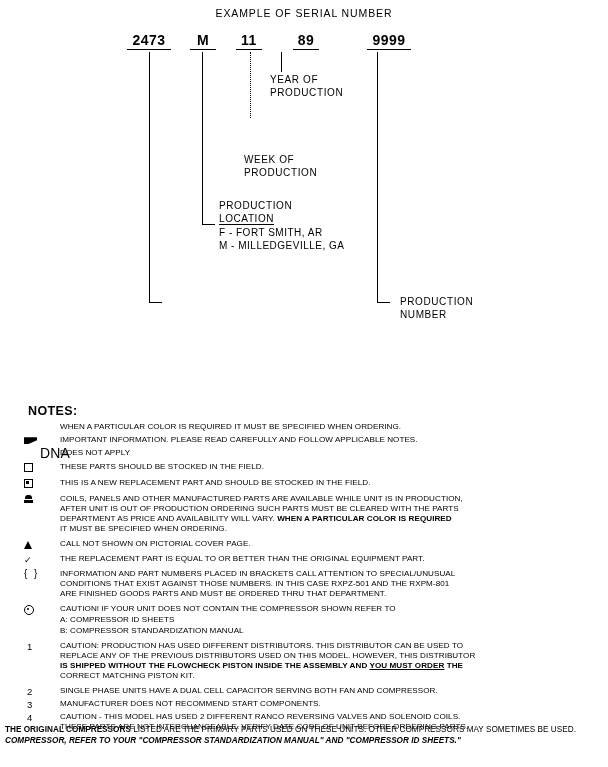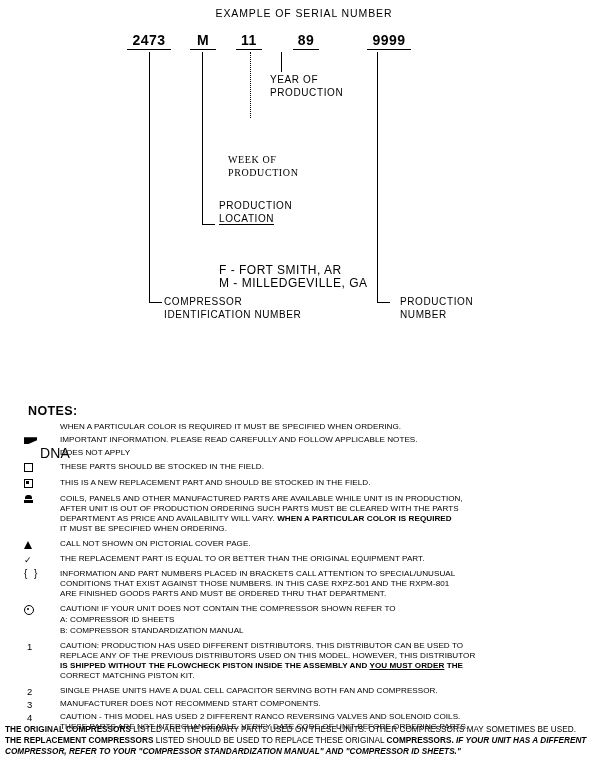--- a/index.html
+++ b/index.html
@@ -73,25 +73,24 @@
     line-height: 12.5px;
     letter-spacing: 0.6px;
   }
   .dlabel-u .ul {
     border-bottom: 1.3px solid #000;
     display: inline-block;
     line-height: 11px;
   }
   .dsub {
     position: absolute;
-    font-size: 12px;
+    font-size: 10px;
     line-height: 12.5px;
     letter-spacing: 0.5px;
     white-space: pre-line;
-    margin-top: 37px;
   }
 
   
   #notes {
     position: absolute;
     top: 404px;
     left: 0;
     width: 608px;
   }
   #notes-heading {
@@ -246,34 +245,32 @@
   <div class="seg" style="left:190px; top:4px; width:26px;">M</div>
   <div class="seg" style="left:236px; top:4px; width:26px;">11</div>
   <div class="seg" style="left:269px; top:4px; width:26px;margin-left:24px;">89</div>
   <div class="seg" style="left:355px; top:4px; width:44px;margin-left:12px;">9999</div>
 
   <div class="leader" style="left:281px; top:24px; height:20px;"></div>
   <div class="dlabel" style="left:270px; top:46px;">YEAR OF
 PRODUCTION</div>
 
   <div class="leader-dotted" style="left:250px; top:24px; height:66px;"></div>
-  <div class="dlabel" style="left:228px; top:126px;font-family:Liberation Serif, serif;">WEEK OF
+  <div class="dlabel" style="left:244px; top:126px;">WEEK OF
 PRODUCTION</div>
 
   <div class="elbow" style="left:202px; top:24px; height:172px; width:12px;"></div>
   <div class="dlabel-u" style="left:219px; top:172px;">
     <span>PRODUCTION</span><br>
     <span class="ul">LOCATION</span>
   </div>
   <div class="dsub" style="left:219px; top:199px;">F - FORT SMITH, AR
 M - MILLEDGEVILLE, GA</div>
 
   <div class="elbow" style="left:149px; top:24px; height:250px; width:12px;"></div>
-  <div class="dlabel" style="left:164px; top:268px;">COMPRESSOR
-IDENTIFICATION NUMBER</div>
 
   <div class="elbow" style="left:377px; top:24px; height:250px; width:12px;"></div>
   <div class="dlabel" style="left:400px; top:268px;">PRODUCTION
 NUMBER</div>
 </div>
 
 <div id="notes">
   <div id="notes-heading">NOTES:</div>
 
   <div class="note-row" style="top:18px;">
@@ -374,15 +371,14 @@
     <div class="note-num">4</div>
     <div class="note-txt">CAUTION - THIS MODEL HAS USED 2 DIFFERENT RANCO REVERSING VALVES AND SOLENOID COILS.</div>
   </div>
   <div class="note-row" style="top:318px;">
     <div class="note-txt">THESE PARTS ARE NOT INTERCHANGEABLE. VERIFY DATE CODE OF UNIT BEFORE ORDERING PARTS.</div>
   </div>
 </div>
 
 <div id="footer-note">
   <span class="ln"><span class="b">THE ORIGINAL COMPRESSORS</span><span> LISTED ARE THE PRIMARY PARTS USED ON THESE UNITS. OTHER COMPRESSORS MAY SOMETIMES BE USED.</span></span>
-  <span class="ln"><span class="b">THE REPLACEMENT COMPRESSORS</span><span> LISTED SHOULD BE USED TO REPLACE THESE ORIGINAL </span><span class="b">COMPRESSORS.</span><span class="it b"> IF YOUR UNIT HAS A DIFFERENT</span></span>
   <span class="ln it b">COMPRESSOR, REFER TO YOUR "COMPRESSOR STANDARDIZATION MANUAL" AND "COMPRESSOR ID SHEETS."</span>
 </div>
 
 </body></html>

